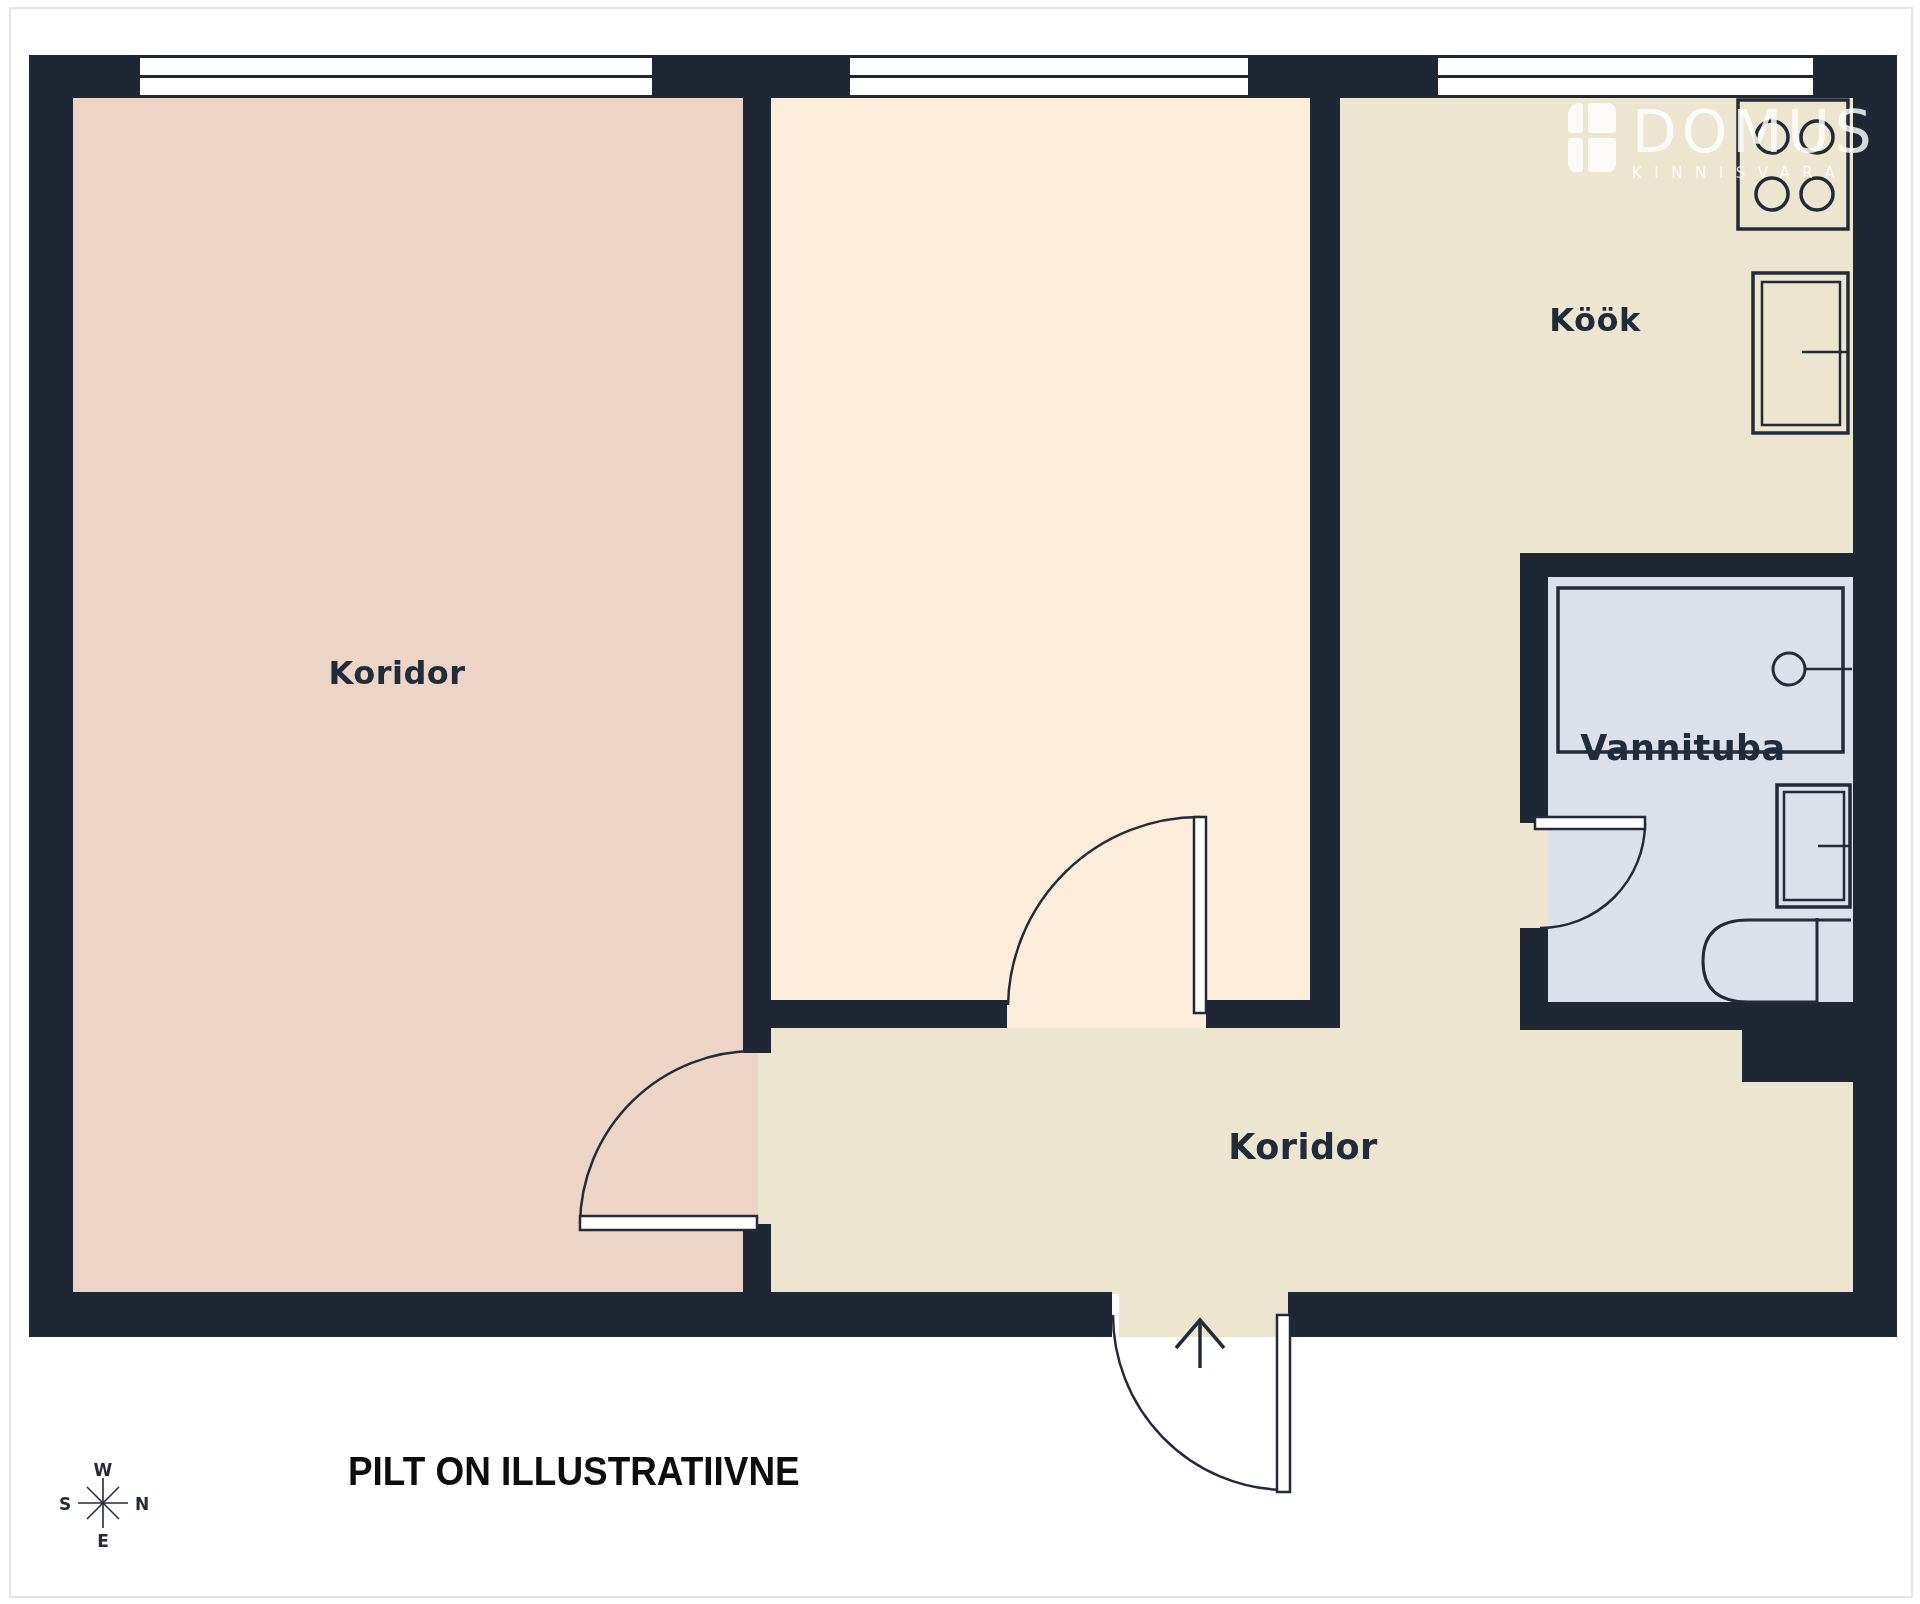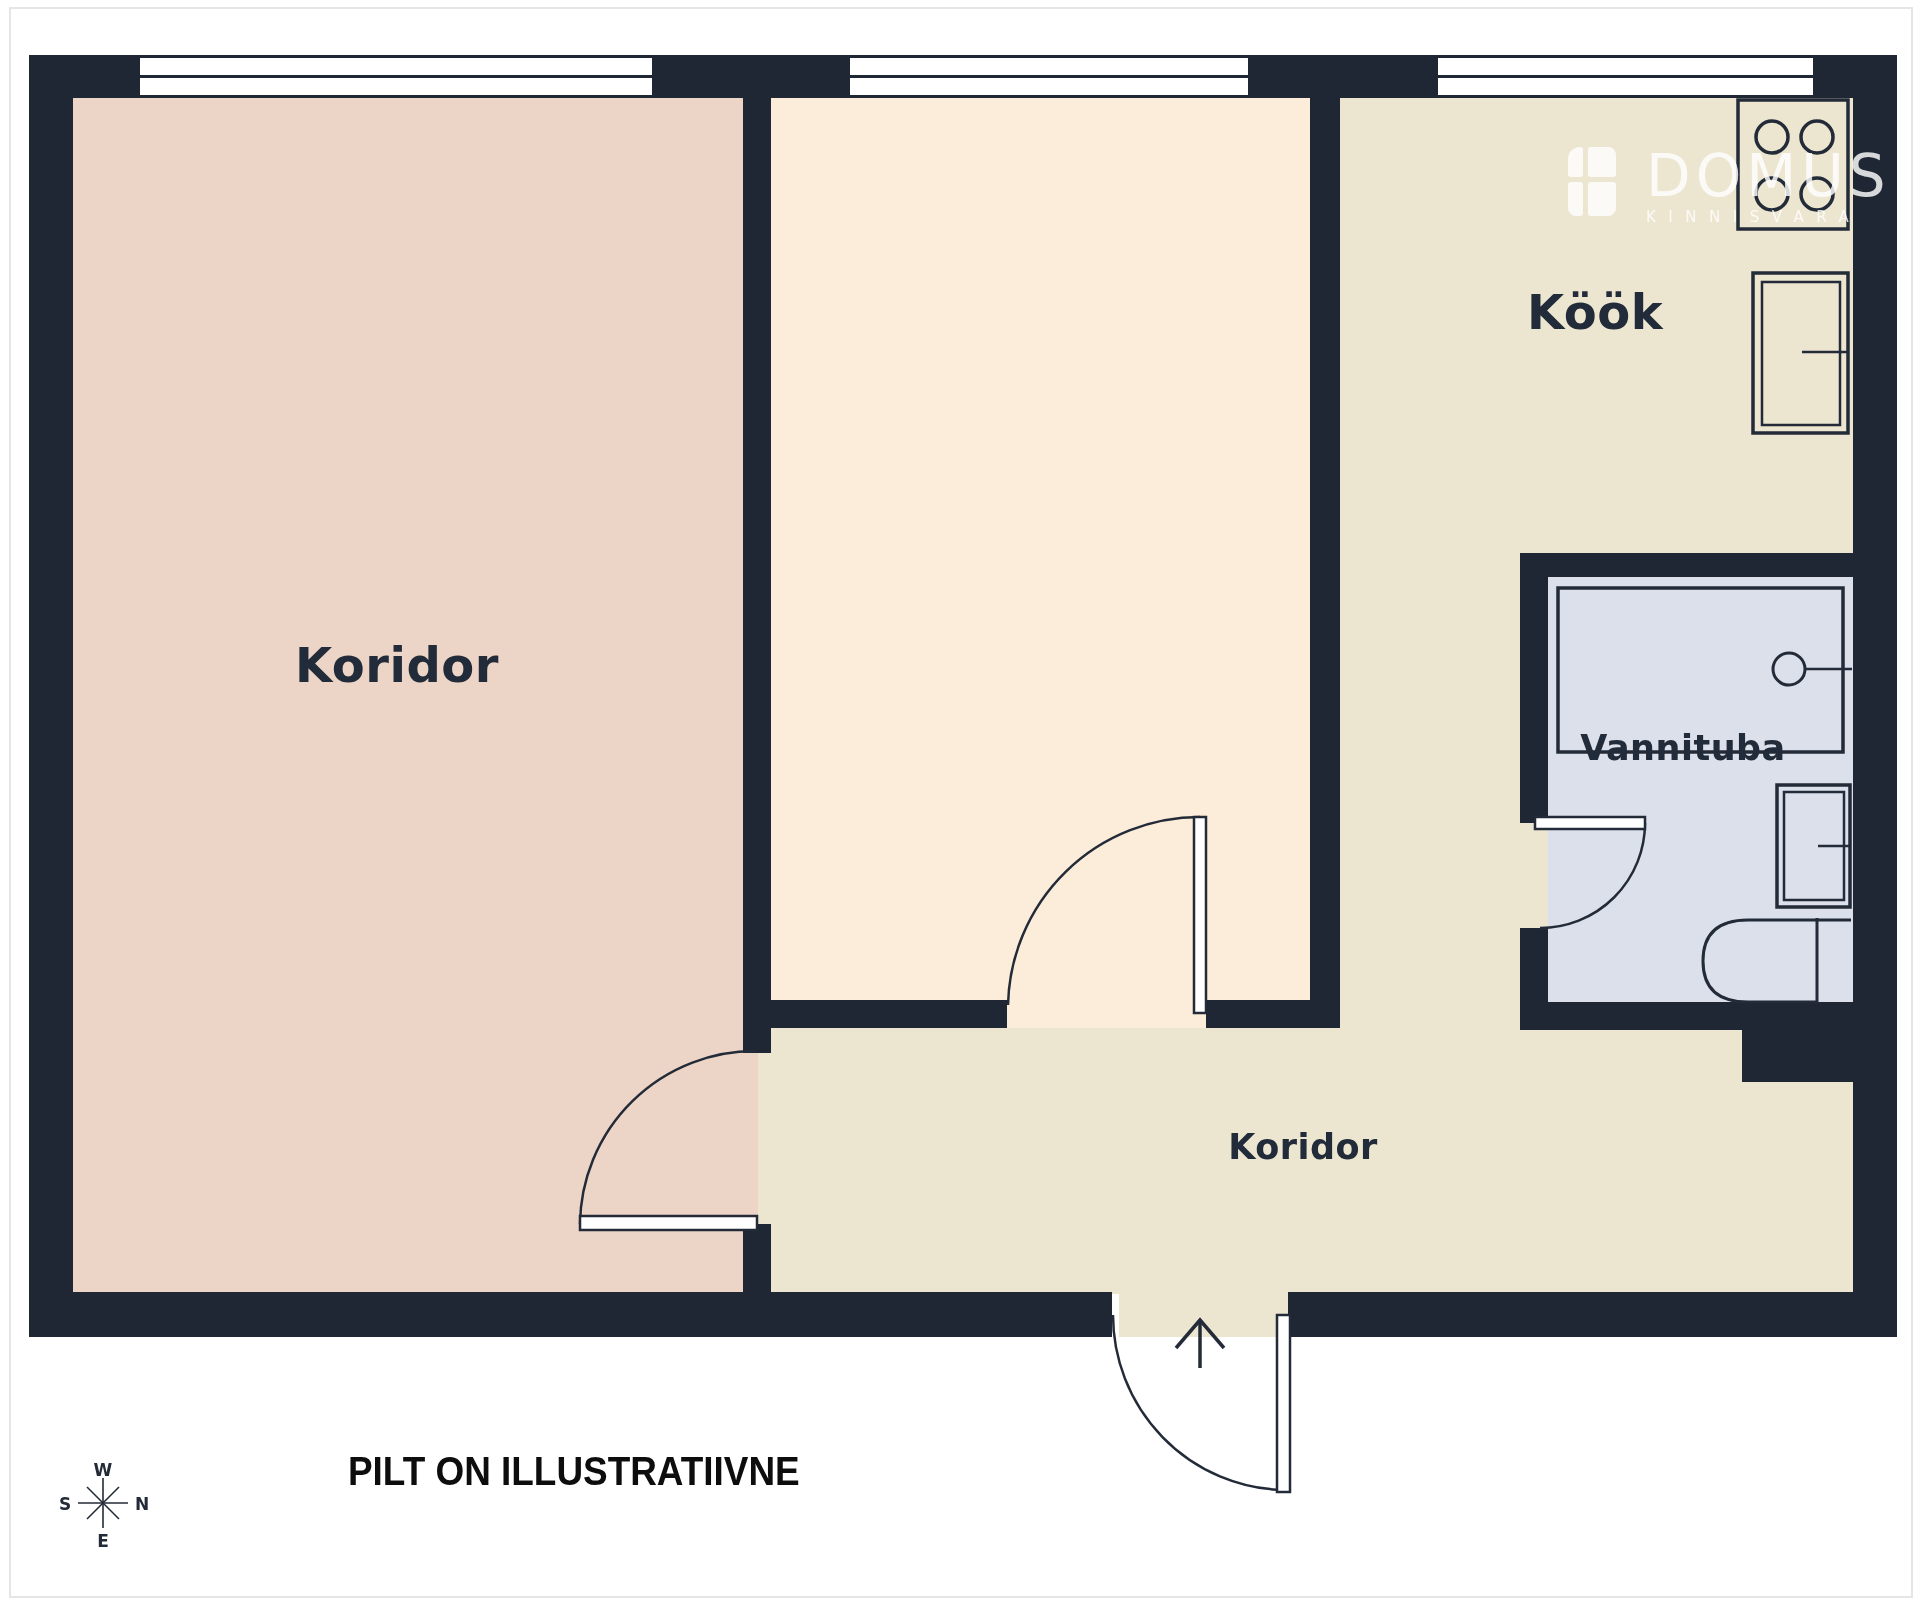--- a/index.html
+++ b/index.html
@@ -16,23 +16,23 @@
   .abs{position:absolute;}
   .wall{background:var(--wall);}
   .floor-living{background:var(--living-room-floor);}
   .floor-bed{background:var(--bedroom-floor);}
   .floor-beige{background:var(--kitchen-corridor-floor);}
   .floor-bath{background:var(--bathroom-floor);}
   .window{background:#fff;border-top:3px solid var(--wall);border-bottom:3px solid var(--wall);box-sizing:border-box;}
   .window .mullion{position:absolute;left:0;right:0;top:50%;margin-top:-2px;height:3px;background:var(--wall);}
   .room-label{position:absolute;transform:translate(-50%,-50%);font-weight:bold;color:var(--label-text);
               white-space:nowrap;letter-spacing:0.5px;}
-  .fs48{font-size:48px;} .fs44{font-size:35px;}
+  .fs48{font-size:32px;margin-top:8px;} .fs44{font-size:35px;}
   svg.overlay{position:absolute;left:0;top:0;z-index:5;}
-  .logo{position:absolute;left:1568px;top:103px;display:flex;gap:28px;opacity:0.82;z-index:10;pointer-events:none;margin-top:44px;}
+  .logo{position:absolute;left:1568px;top:103px;display:flex;gap:14px;opacity:0.82;z-index:10;pointer-events:none;}
   .logo-icon{width:50px;height:72px;display:grid;grid-template-columns:15px 28px;grid-template-rows:30px 34px;
              gap:5px;}
   .logo-icon div{background:var(--logo-white);border-radius:3px;}
   .logo-icon div:nth-child(1){border-top-left-radius:12px;}
   .logo-icon div:nth-child(2){border-top-right-radius:8px;}
   .logo-icon div:nth-child(3){border-bottom-left-radius:8px;}
   .logo-icon div:nth-child(4){border-bottom-right-radius:8px;}
   .logo-text{display:flex;flex-direction:column;}
   .logo-brand{font-size:58px;line-height:1.0;letter-spacing:5px;color:var(--logo-white);font-weight:normal;}
   .logo-sub{font-size:15px;letter-spacing:12.5px;color:var(--logo-white);margin-top:3px;}

